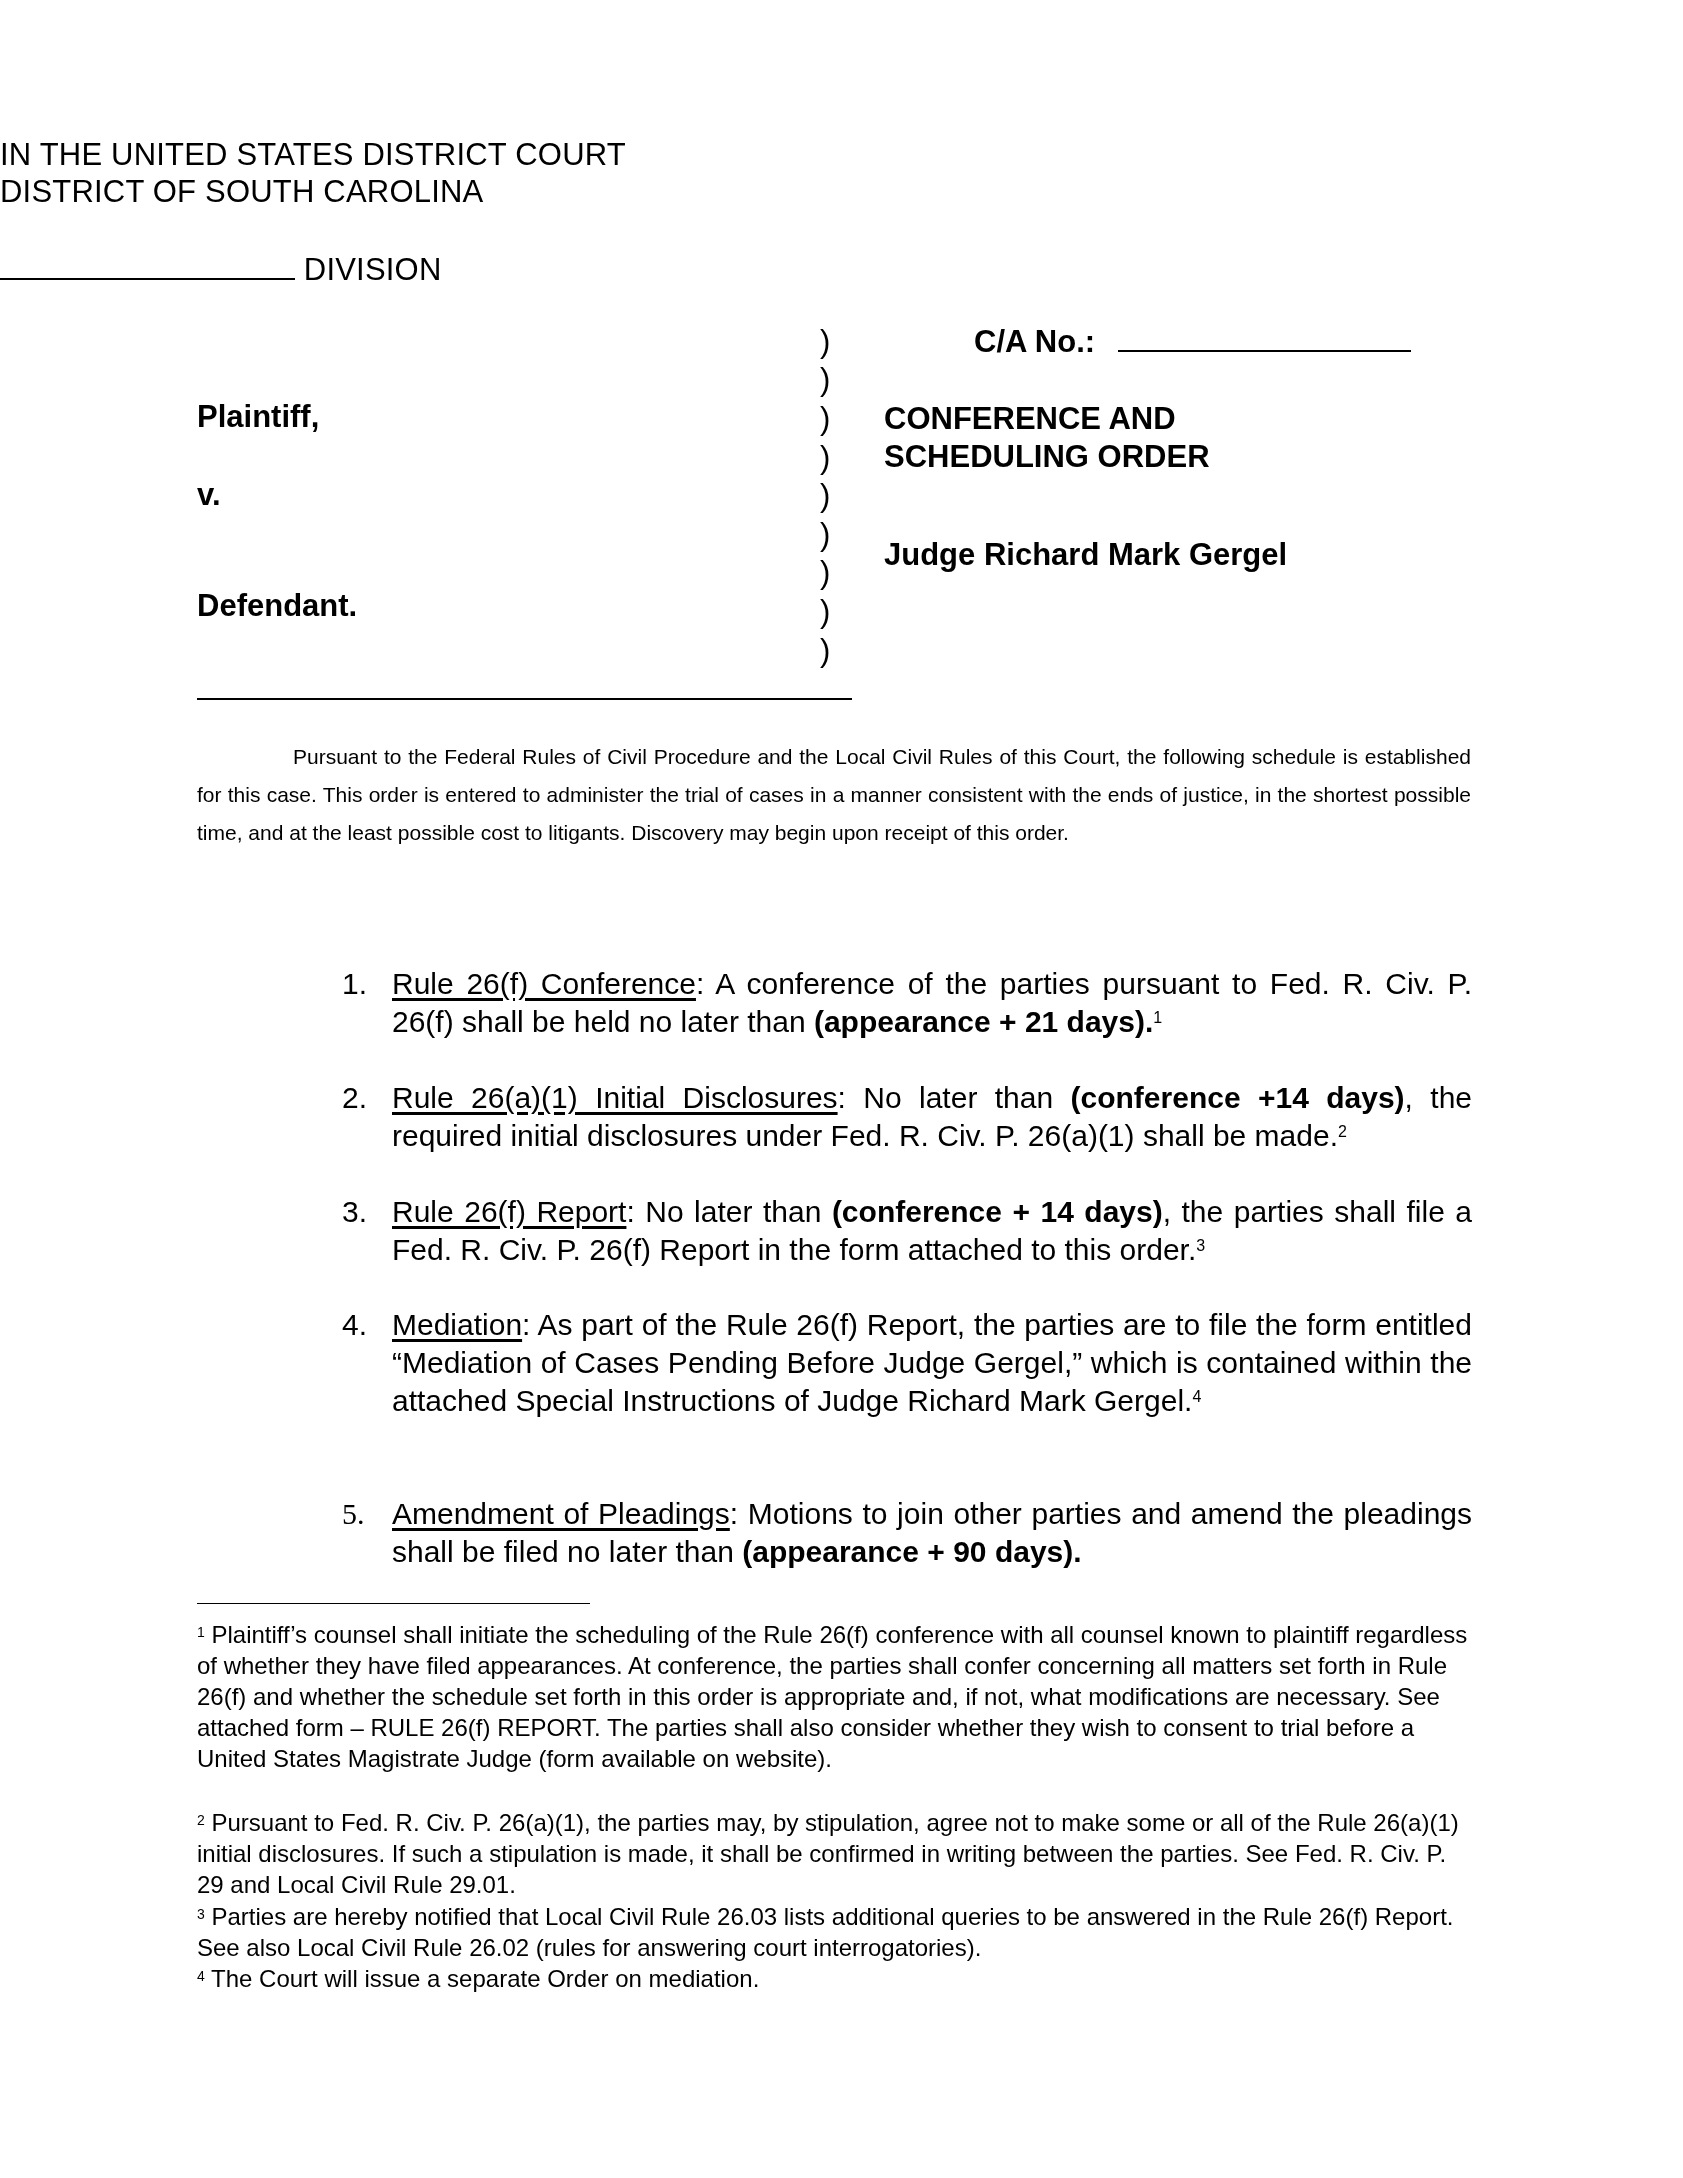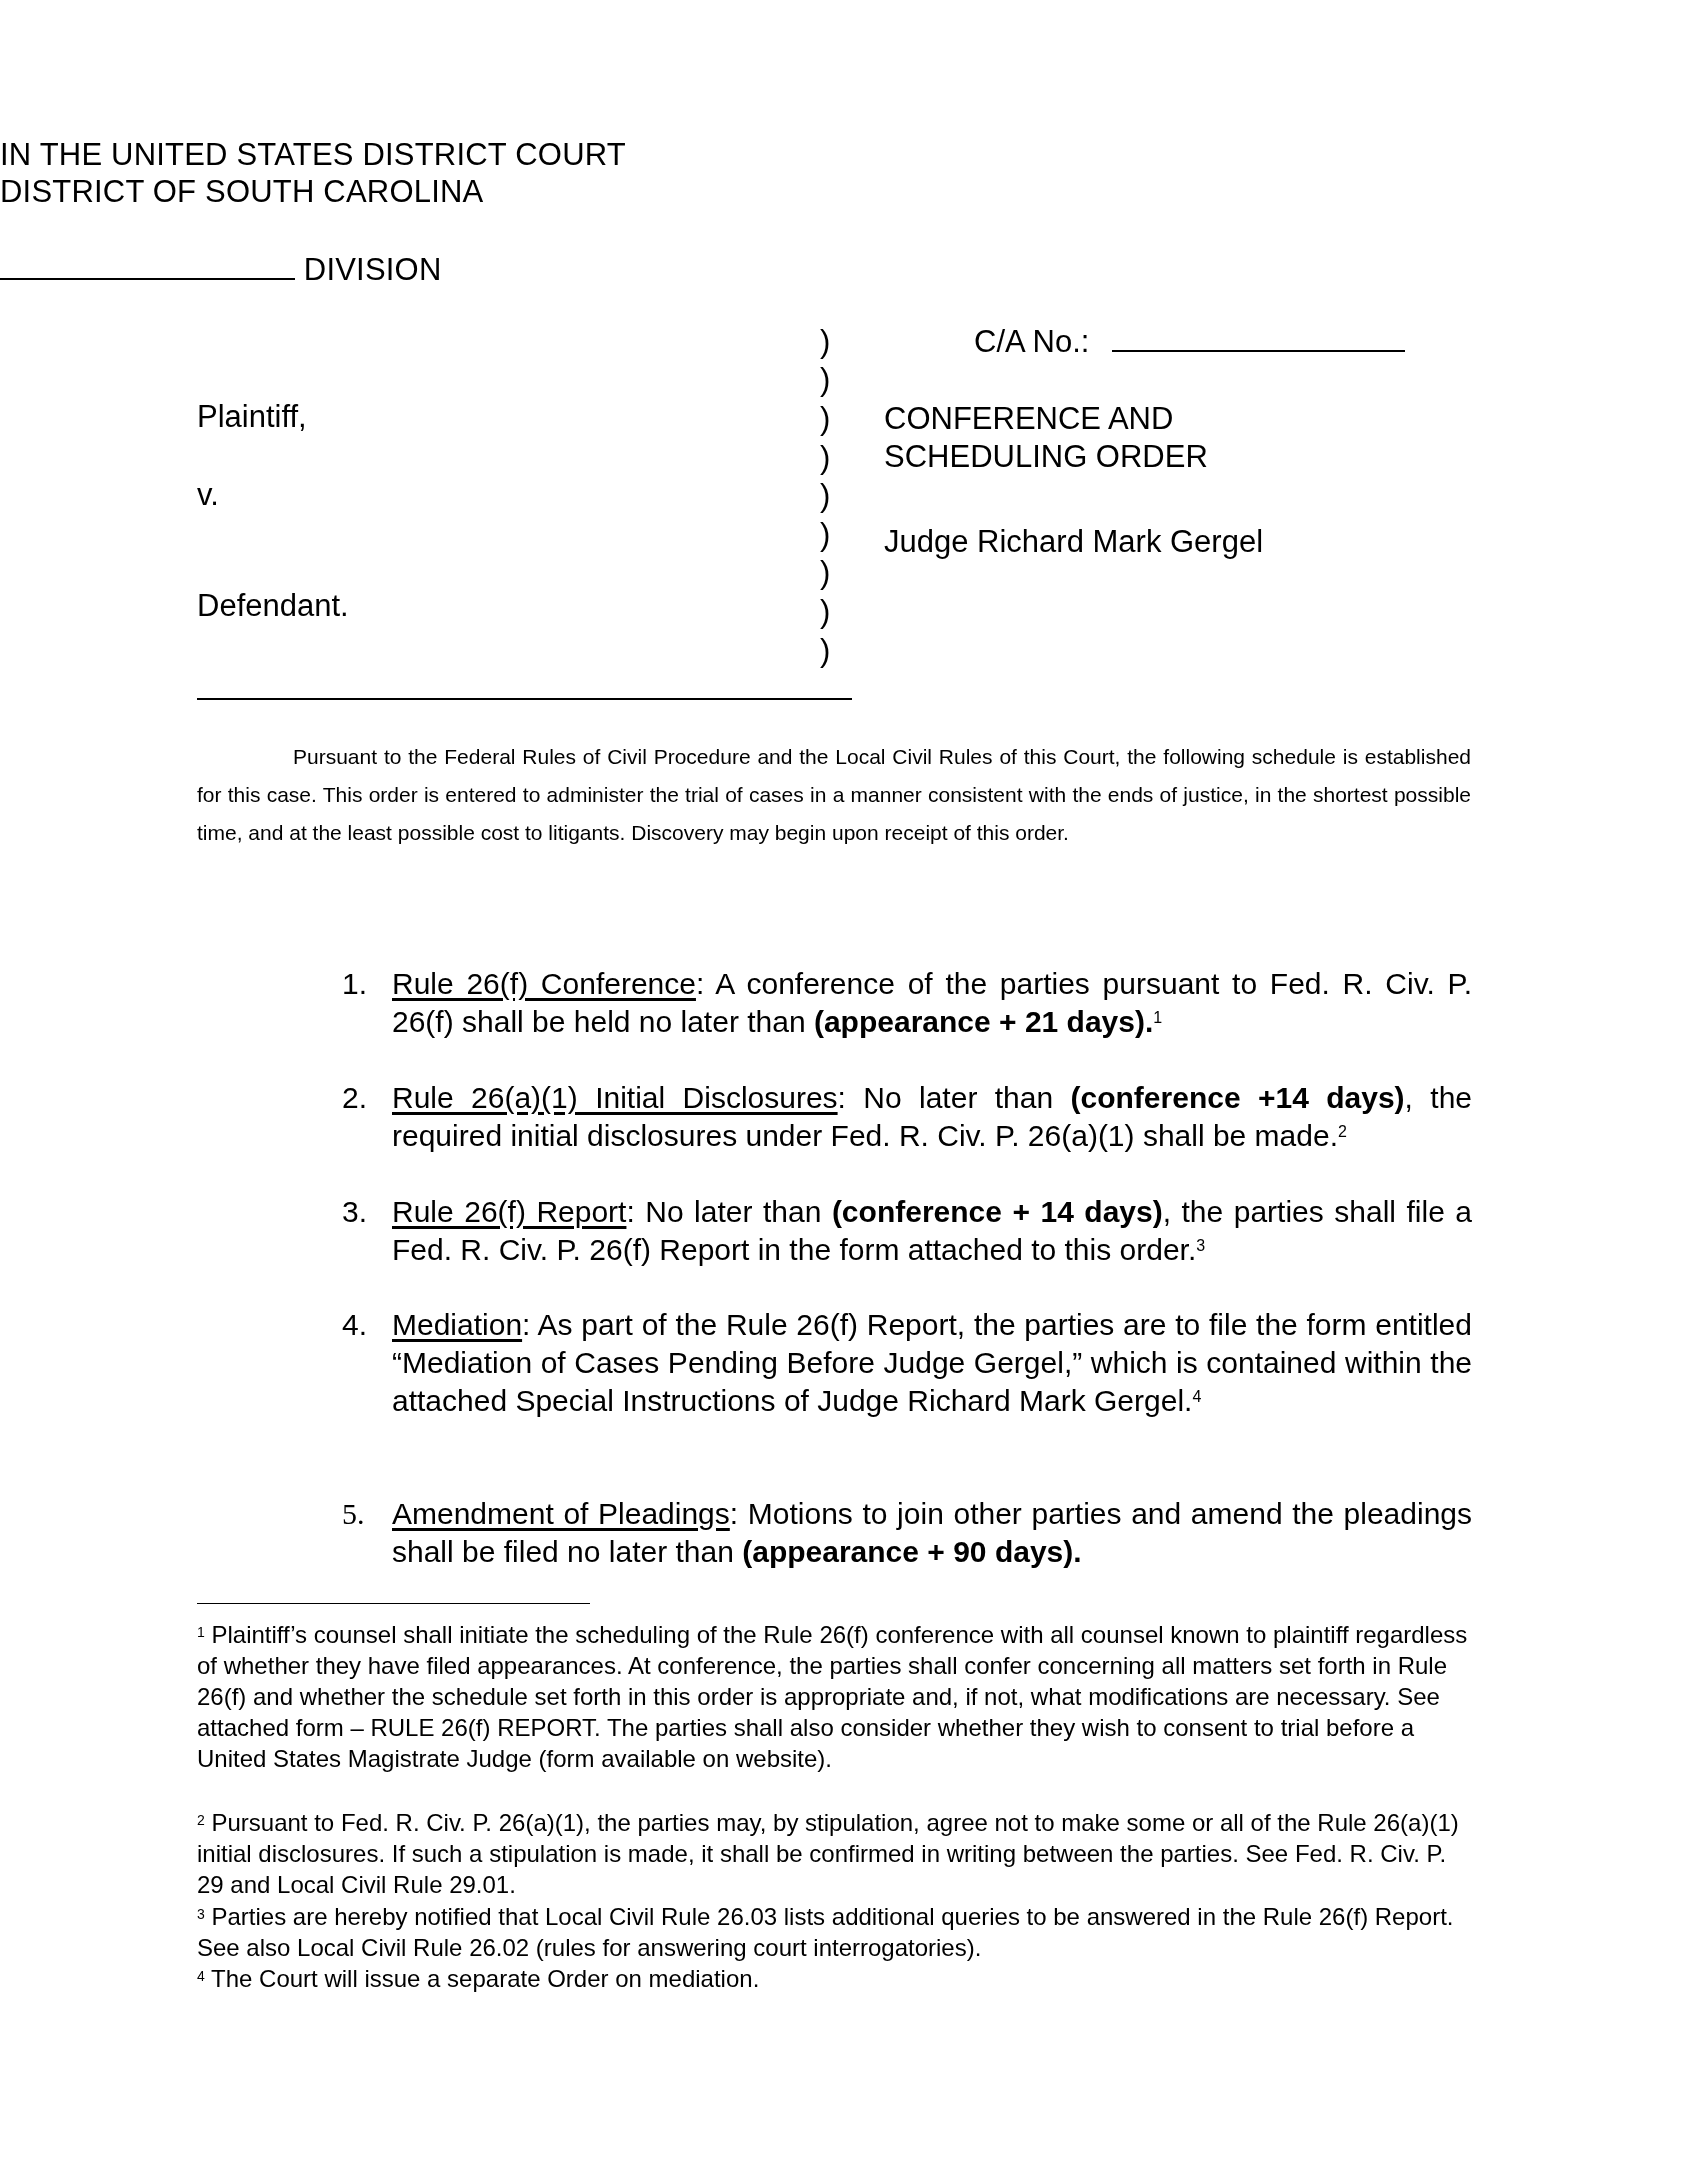--- a/index.html
+++ b/index.html
@@ -1,21 +1,21 @@
 <!DOCTYPE html>
 <html><head>
 <meta charset="utf-8">
 <style>
   html, body { margin:0; padding:0; background:#ffffff; }
   body { width:1683px; height:2178px; position:relative; overflow:hidden;
          font-family:"Liberation Sans", "DejaVu Sans", sans-serif; color:#000; }
   .abs { position:absolute; white-space:nowrap; }
   .hdr { position:absolute; left:0; width:1683px; text-align:left; font-size:31px; line-height:38px; letter-spacing:0.2px; }
   .blank { display:inline-block; border-bottom:2px solid #000; vertical-align:baseline; }
-  .cap { font-size:31px; line-height:38px; }
+  .cap { font-size:31px; line-height:38px;font-weight:bold; }
   .paren { position:absolute; left:820px; font-size:31px; line-height:39px; }
   .para { position:absolute; left:197px; width:1274px; font-size:21px; line-height:38px; text-align:justify; text-indent:96px; }
   .item { position:absolute; left:342px; width:1130px; font-size:30px; line-height:38px; }
   .item .num { position:absolute; left:0; top:0; }
   .item .body { margin-left:50px; text-align:justify; }
   .u { text-decoration:underline; text-underline-offset:4px; }
   b { font-weight:bold; }
   sup { font-size:16px; vertical-align:top; position:relative; top:-4px; }
   .fnrule { position:absolute; left:197px; top:1603px; width:393px; border-top:1.5px solid #000; }
   .fn { position:absolute; left:197px; width:1274px; font-size:24px; line-height:31px; }
@@ -47,21 +47,21 @@
     <div class="paren" style="top:592px;">)</div>
     <div class="paren" style="top:631px;">)</div>
   </div>
 
   <div class="abs cap" style="left:974px; top:323px;">
     <span>C/A No.:</span>
     <span class="blank" style="width:293px; margin-left:14px;"></span>
   </div>
   <div class="abs cap" style="left:884px; top:400px;">CONFERENCE AND</div>
   <div class="abs cap" style="left:884px; top:438px;">SCHEDULING ORDER</div>
-  <div class="abs cap" style="left:884px; top:523px;">Judge Richard Mark Gergel</div>
+  <div class="abs cap" style="left:884px; top:536px;">Judge Richard Mark Gergel</div>
 
   <div class="abs" style="left:197px; top:698px; width:655px; border-top:2px solid #000;"></div>
 </div>
 
 <div class="para" style="top:738px;">Pursuant to the Federal Rules of Civil Procedure and the Local Civil Rules of this Court, the following schedule is established for this case. This order is entered to administer the trial of cases in a manner consistent with the ends of justice, in the shortest possible time, and at the least possible cost to litigants.  Discovery may begin upon receipt of this order.</div>
 
 <div>
   <div class="item" style="top:965px;">
     <span class="num">1.</span>
     <div class="body"><span class="u">Rule 26(f) Conference</span><span>: A conference of the parties pursuant to Fed. R. Civ. P. 26(f) shall be held no later than </span><b>(appearance + 21 days).</b><sup>1</sup></div>

